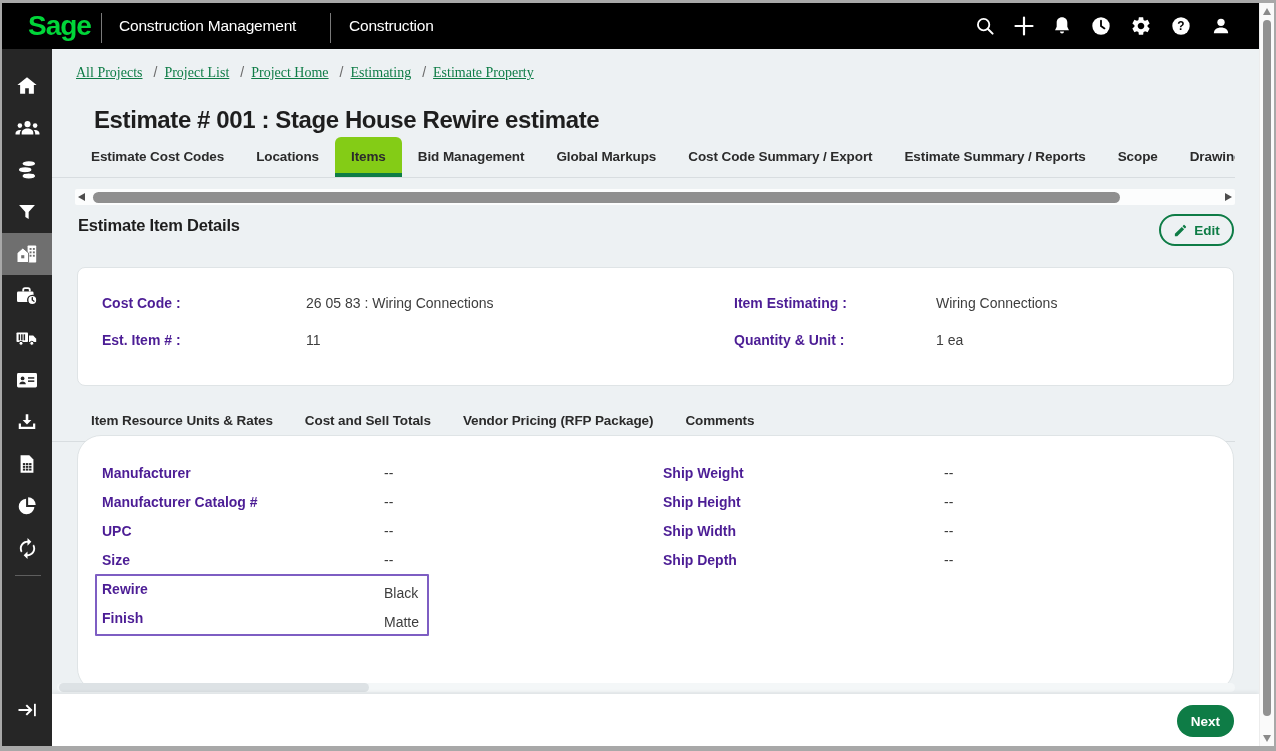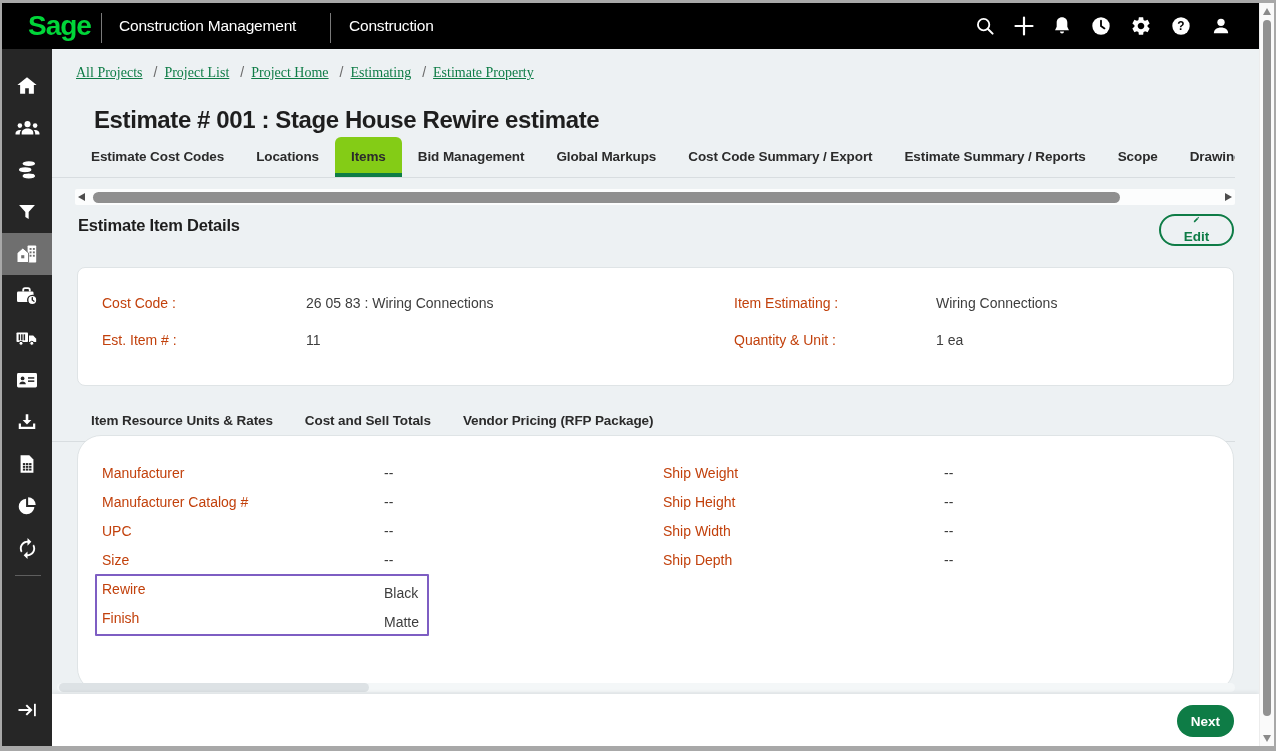--- a/index.html
+++ b/index.html
@@ -37,26 +37,26 @@
   #tabs1 { top:88px;text-align:right; }
   #tabs1-border { left:0; top:128px; width:1183px; height:1px; background:#d8dde0; }
 
   
   #hscroll1 { left:23px; top:140px; width:1160px; height:16px; background:#fcfdfd; border-radius:2px; }
   #hscroll1 .thumb { position:absolute; left:18px; top:2.5px; width:1027px; height:11px; background:#8f8f8f; border-radius:5.5px; cursor:pointer; }
   .arrow-left { position:absolute; left:3px; top:3.5px; width:0; height:0; border-top:4.5px solid transparent; border-bottom:4.5px solid transparent; border-right:7px solid #4d4d4d; cursor:pointer; }
   .arrow-right { position:absolute; right:3px; top:3.5px; width:0; height:0; border-top:4.5px solid transparent; border-bottom:4.5px solid transparent; border-left:7px solid #4d4d4d; cursor:pointer; }
 
   #section-title { left:26px; top:167px; font-size:16.5px; font-weight:bold; color:#1e1e1e; letter-spacing:-0.2px; }
-  #edit-btn { left:1107px; top:165px; width:75px; height:32px; border:2px solid #0e7c46; border-radius:16px; display:flex; align-items:center; justify-content:center; gap:6px; color:#0e7c46; font-size:13.5px; font-weight:bold; cursor:pointer; background:transparent;flex-direction:column; }
+  #edit-btn { left:1107px; top:165px; width:75px; height:32px; border:2px solid #0e7c46; border-radius:16px; display:flex; align-items:center; justify-content:center; gap:6px; color:#0e7c46; font-size:13.5px; font-weight:bold; cursor:pointer; background:transparent; }
 
   .card { left:25px; width:1157px; background:#fff; border:1px solid #dfe4e6; border-radius:8px; }
   #card1 { top:218px; height:119px; }
   #card2 { top:386px; height:257px;border-radius:24px; }
-  .flabel { position:absolute; font-size:14px; font-weight:normal; color:#c2410c; line-height:16px; white-space:nowrap; }
+  .flabel { position:absolute; font-size:14px; font-weight:bold; color:#4c1d95; line-height:16px; white-space:nowrap; }
   .fvalue { position:absolute; font-size:14px; color:#3d3d3d; line-height:16px; white-space:nowrap; }
 
   #tabs2 { top:351px; height:41px; }
   #tabs2 .tab { line-height:41px; }
   #tabs2-border { left:0; top:392px; width:1183px; height:1px; background:#d8dde0; }
 
   #highlight-box { left:17px; top:138px; width:334px; height:62px; border:2px solid #7e5ec3; border-radius:1px; }
 
   #hscroll2 { left:5px; top:634px; width:1178px; height:9px; background:#f4f7f8; border-radius:4.5px; }
   #hscroll2 .thumb { position:absolute; left:2px; top:0; width:310px; height:9px; background:#dde2e5; border-radius:4.5px; cursor:pointer; }
@@ -274,20 +274,21 @@
     <div class="flabel" style="left:656px; top:27px">Item Estimating :</div>
     <div class="fvalue" style="left:858px; top:27px">Wiring Connections</div>
     <div class="flabel" style="left:656px; top:64px">Quantity &amp; Unit :</div>
     <div class="fvalue" style="left:858px; top:64px">1 ea</div>
   </div>
 
   <div id="tabs2" class="tabrow abs">
     <div class="tab">Item Resource Units &amp; Rates</div>
     <div class="tab">Cost and Sell Totals</div>
     <div class="tab">Vendor Pricing (RFP Package)</div>
+    <div class="tab">Comments</div>
   </div>
   <div id="tabs2-border" class="abs"></div>
 
   <div id="card2" class="card abs">
     <div class="flabel" style="left:24px; top:29px">Manufacturer</div>
     <div class="fvalue" style="left:306px; top:29px">--</div>
     <div class="flabel" style="left:24px; top:58px">Manufacturer Catalog #</div>
     <div class="fvalue" style="left:306px; top:58px">--</div>
     <div class="flabel" style="left:24px; top:87px">UPC</div>
     <div class="fvalue" style="left:306px; top:87px">--</div>

